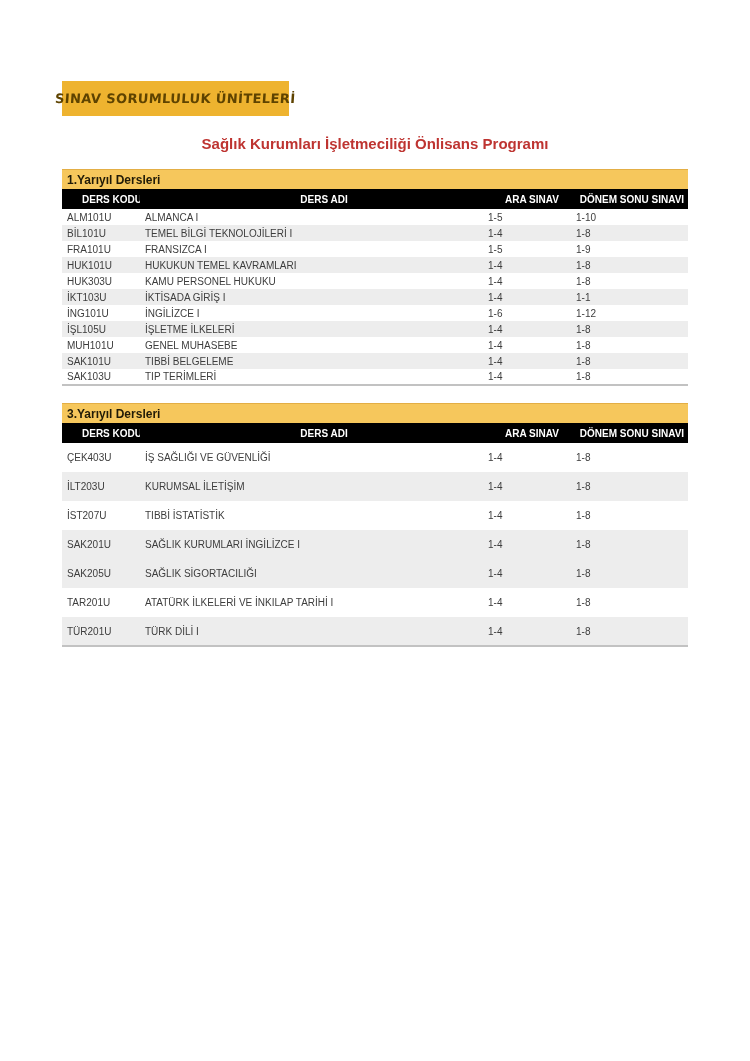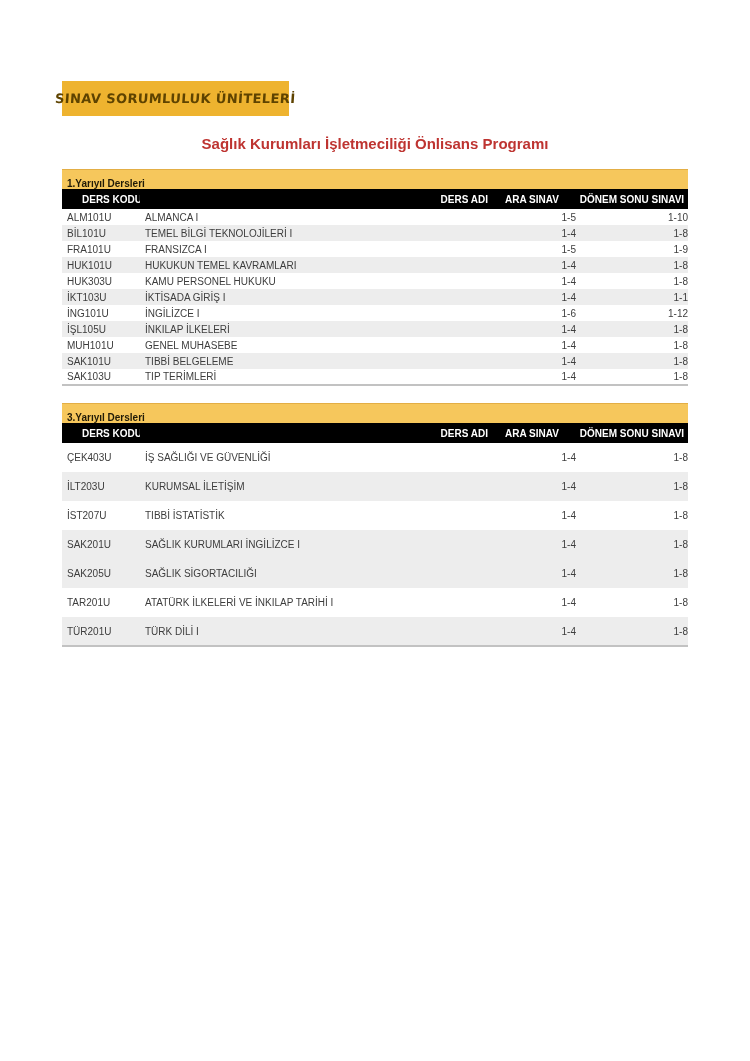--- a/index.html
+++ b/index.html
@@ -41,58 +41,58 @@
   .course-table {
     position: absolute; left: 62px; width: 626px;
   }
   .course-table.t1 { top: 169px; }
   .course-table.t2 { top: 403px; }
 
   .section-bar {
     height: 20px;
     background: var(--section-bar-bg, #F6C75C);
     border-top: 1px solid #e3ae45;
-    display: flex; align-items: flex-end;
+    display: flex; align-items: center;
     padding-left: 5px;
-    font-weight: bold; font-size: 10px;
+    font-weight: bold; font-size: 12px;
     color: var(--section-bar-text, #211B07);
   }
 
   table {
     width: 100%;
     border-collapse: collapse;
     table-layout: fixed;
     border-bottom: 2px solid var(--table-bottom-border, #C2C2C2);
   }
   col.c-code  { width: 78px; }
   col.c-name  { width: auto; }
   col.c-mid   { width: 88px; }
   col.c-final { width: 112px; }
 
   thead tr { background: var(--table-header-bg, #000000); height: 20px; }
   th {
     color: var(--table-header-text, #FFFFFF);
     font-size: 10px; font-weight: bold;
-    text-align: right; padding-left: 20px;
+    text-align: center; padding-left: 20px;
     white-space: nowrap; overflow: hidden;
   }
   th.center { text-align: center; padding-left: 0; }
 
   .t1 tbody tr { height: 16px; }
   .t2 tbody tr { height: 29px; }
   tbody tr { background: #ffffff; margin-left: 8px; }
   tbody tr.alt { background: var(--row-alt-bg, #EDEDED); }
   td {
     font-size: 10px;
     color: var(--row-text, #3D3D3D);
     padding-left: 5px;
     white-space: nowrap; overflow: hidden;
     vertical-align: middle;
   }
-  td.center { text-align: right; padding-left: 0; }
+  td.center { text-align: left; padding-left: 0; }
 </style>
 </head>
 <body>
 
 <div class="page">
 
   <div class="title-box">
     <span>SINAV SORUMLULUK ÜNİTELERİ</span>
   </div>
 
@@ -155,21 +155,21 @@
             <td class="center">1-1</td>
           </tr>
           <tr>
             <td>İNG101U</td>
             <td>İNGİLİZCE I</td>
             <td class="center">1-6</td>
             <td class="center">1-12</td>
           </tr>
           <tr class="alt">
             <td>İŞL105U</td>
-            <td>İNKILAP İLKELERİ</td>
+            <td>İŞLETME İLKELERİ</td>
             <td class="center">1-4</td>
             <td class="center">1-8</td>
           </tr>
           <tr>
             <td>MUH101U</td>
             <td>GENEL MUHASEBE</td>
             <td class="center">1-4</td>
             <td class="center">1-8</td>
           </tr>
           <tr class="alt">

